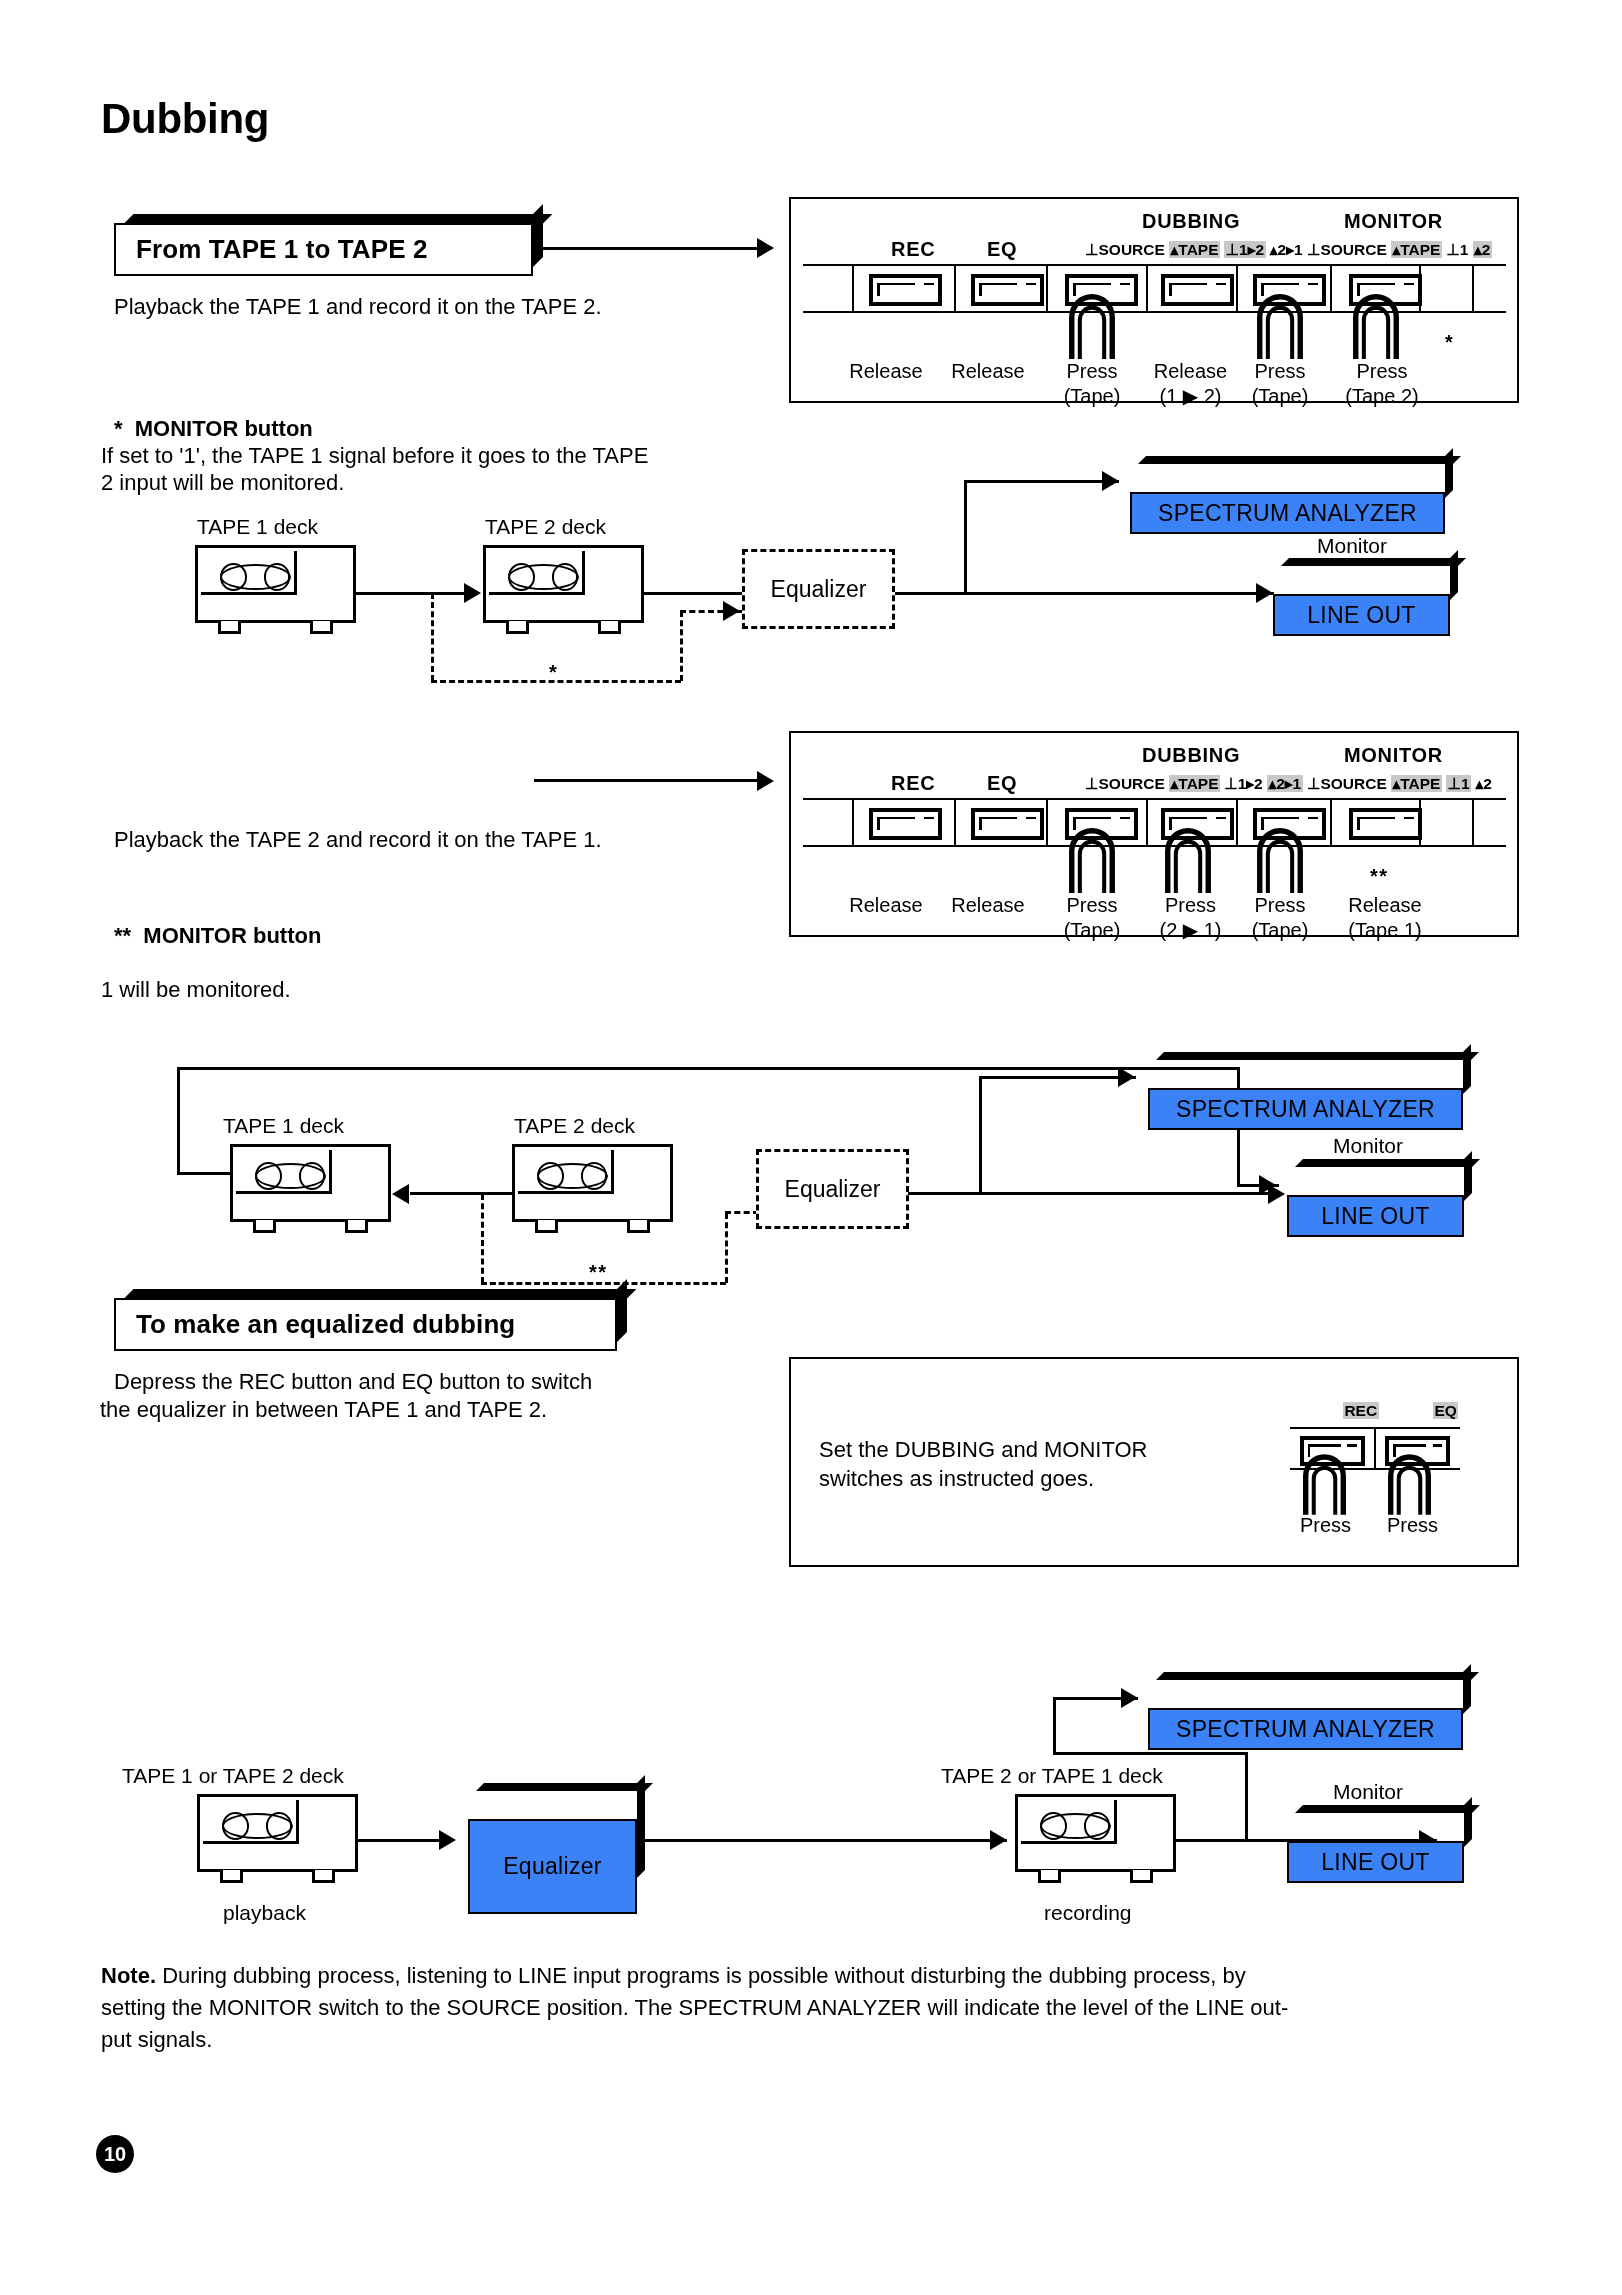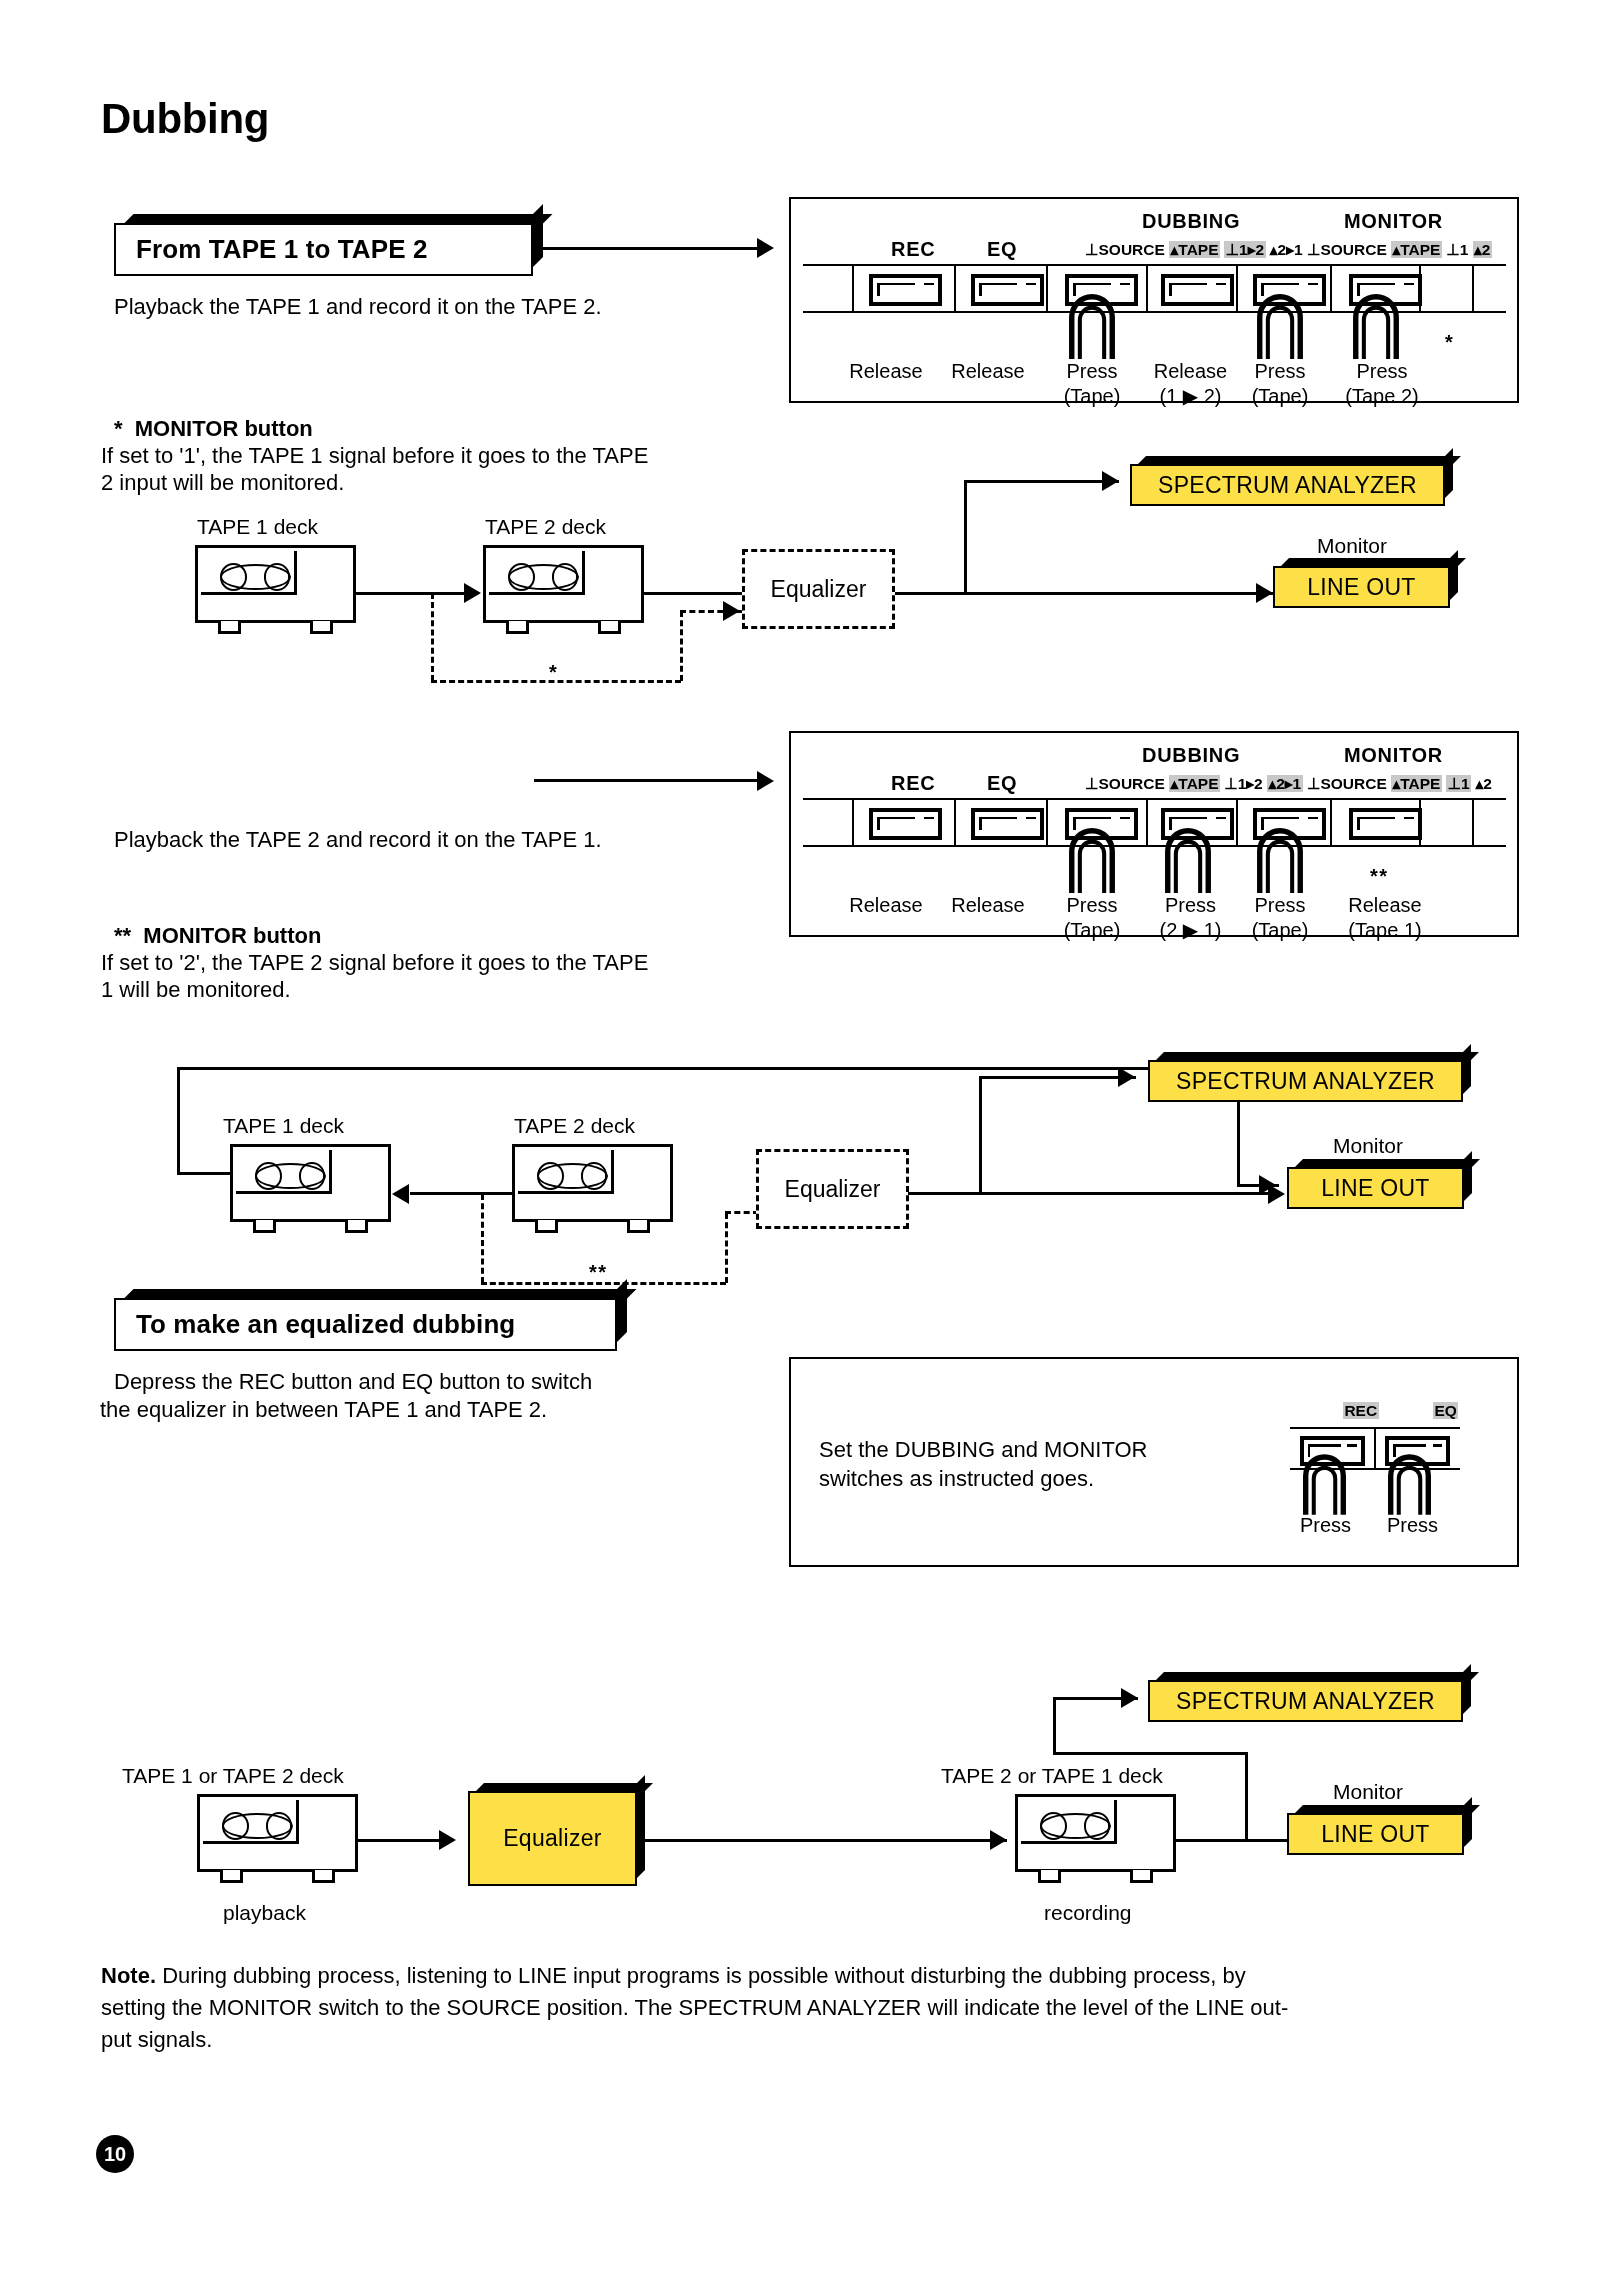--- a/index.html
+++ b/index.html
@@ -38,24 +38,24 @@
   }
   .banner .shadow-right {
     position:absolute; top:-9.5px; right:-9.5px; width:9.5px; bottom:9.5px;
     background:#000;
     transform:skewY(-45deg); transform-origin:top left;
   }
 
   
   .box3d { position:absolute; }
   .box3d .body {
-    position:relative; background:#fde047; border:2.7px solid #000;
+    position:relative; background:#3b82f6; border:2.7px solid #000;
     display:flex; align-items:center; justify-content:center;
     height:100%; width:100%;
-    font-size:23px; letter-spacing:0.3px;
+    font-size:23px; letter-spacing:0.3px;margin-top:28px;
   }
   .box3d .sh-top {
     position:absolute; left:8px; top:-8px; right:-8px; height:8px;
     background:#000; transform:skewX(-45deg); transform-origin:bottom left;
   }
   .box3d .sh-right {
     position:absolute; top:-8px; right:-8px; width:8px; bottom:8px;
     background:#000; transform:skewY(-45deg); transform-origin:top left;
   }
 
@@ -427,21 +427,20 @@
       <span>(Tape 1)</span>
     </div>
 
     <div class="star" style="left:579px; top:132px;">**</div>
   </div>
 
   <div class="para bold" style="left:114px; top:921px;">
     <span>**</span>&nbsp;
     <span>MONITOR button</span>
   </div>
-  <div class="para" style="left:101px; top:948px;">If set to '2', the TAPE 2 signal before it goes to the TAPE</div>
   <div class="para" style="left:101px; top:975px;">1 will be monitored.</div>
 
   <div class="hline" style="left:177px; top:1067px; width:1063px;"></div>
   <div class="vline" style="left:177px; top:1067px; height:108px;"></div>
   <div class="hline" style="left:177px; top:1172px; width:72px;"></div>
   <div class="vline" style="left:1237px; top:1067px; height:120px;"></div>
   <div class="hline" style="left:1237px; top:1184px; width:42px;"></div>
 
   <div class="lbl" style="left:223px; top:1114px;">TAPE 1 deck</div>
   <div class="deck" style="left:230px; top:1144px; width:161px; height:89px;">

